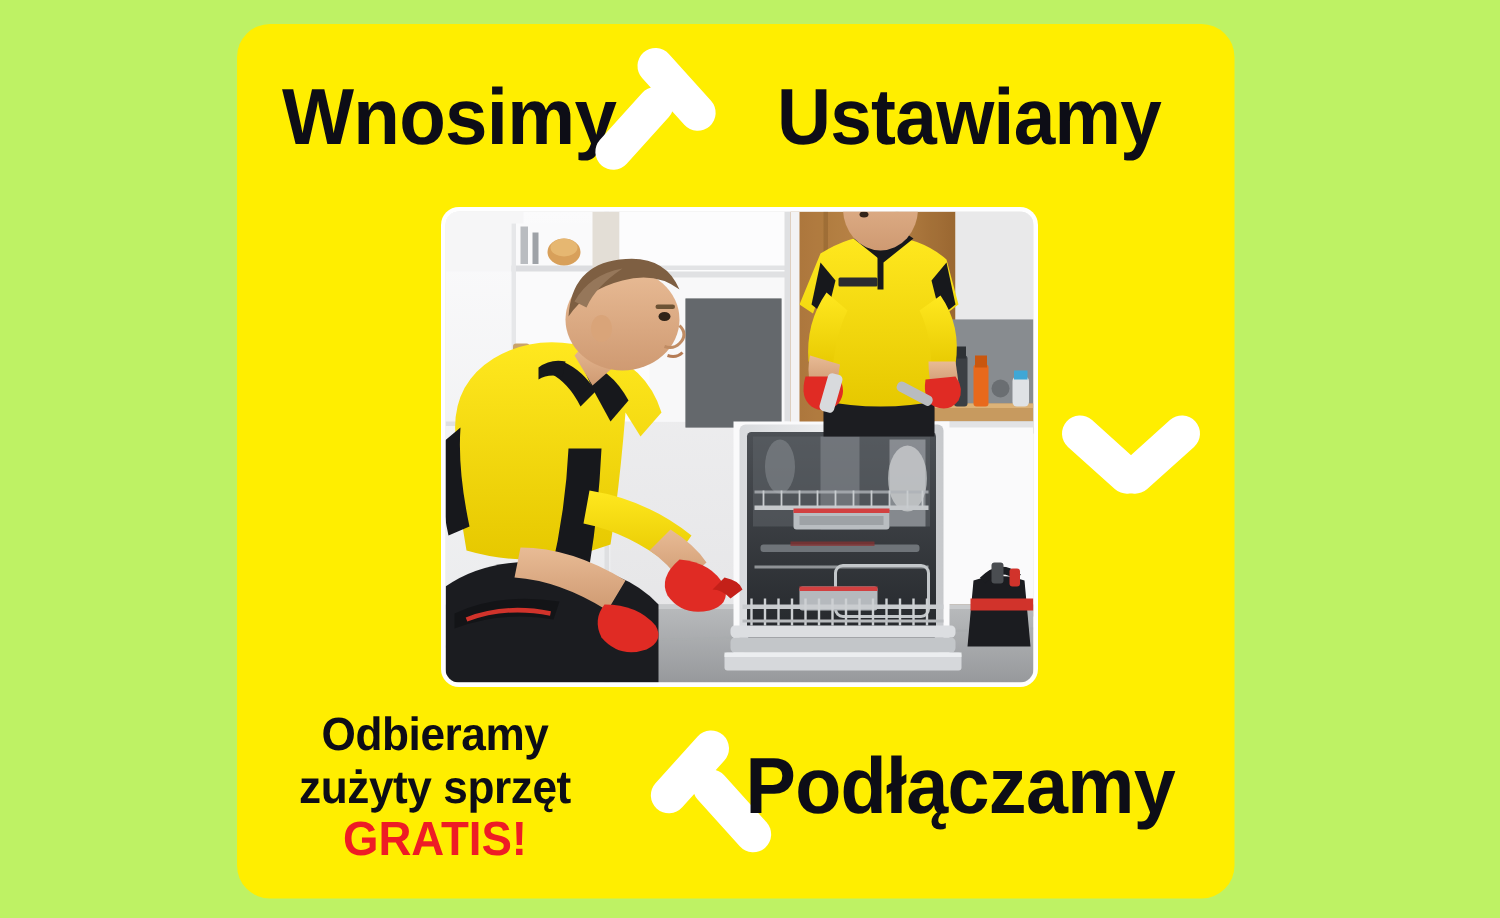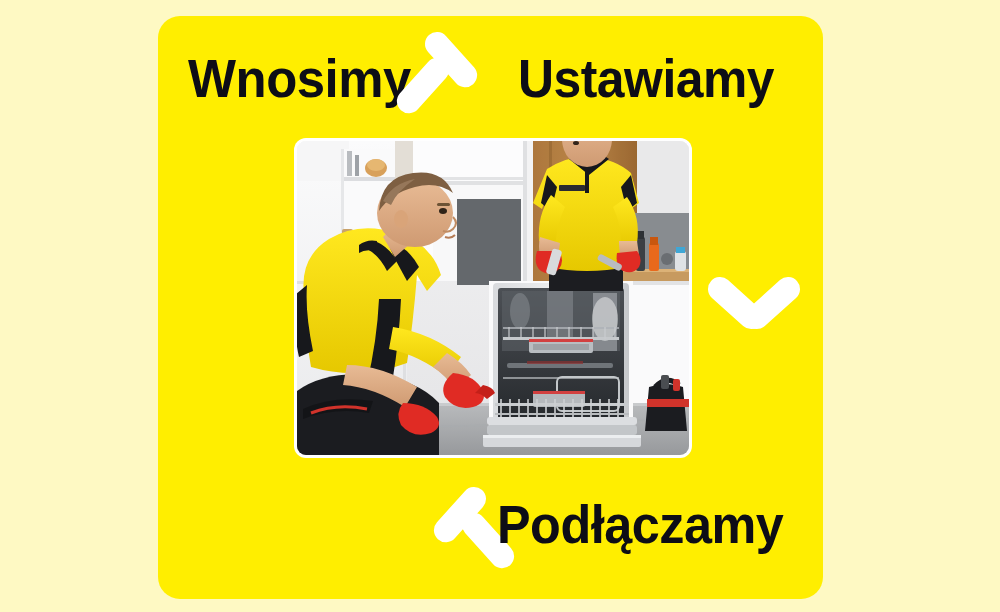--- a/index.html
+++ b/index.html
@@ -14,21 +14,21 @@
     overflow: hidden;
     font-family: "Liberation Sans", sans-serif;
     position: relative;
   }
 
   #promo-root {
     position: absolute;
     left: 0; top: 0;
     width: 1000px;
     height: 612px;
-    background: #fef9c3;
+    background: #bef264;
   }
 
   
   .card {
     position: absolute;
     left: 158px;
     top: 16px;
     width: 665px;
     height: 583px;
     background: #ffee00;
@@ -191,20 +191,25 @@
       <span class="b"></span>
   </div>
 
   <div class="headline" id="label-ustawiamy">Ustawiamy</div>
 
   <div class="chev" id="chevron-down">
     <span class="a"></span>
       <span class="b"></span>
   </div>
 
+  <div id="pickup-block">
+    <span class="ln">Odbieramy</span>
+    <span class="ln">zużyty sprzęt</span>
+    <span class="ln free">GRATIS!</span>
+  </div>
 
   <div class="chev" id="chevron-left">
     <span class="a"></span>
       <span class="b"></span>
   </div>
 
   <div class="headline" id="label-podlaczamy">Podłączamy</div>
 
   <div id="photo-frame">
     <svg width="392" height="314" viewBox="0 0 392 314" xmlns="http://www.w3.org/2000/svg" role="img">

